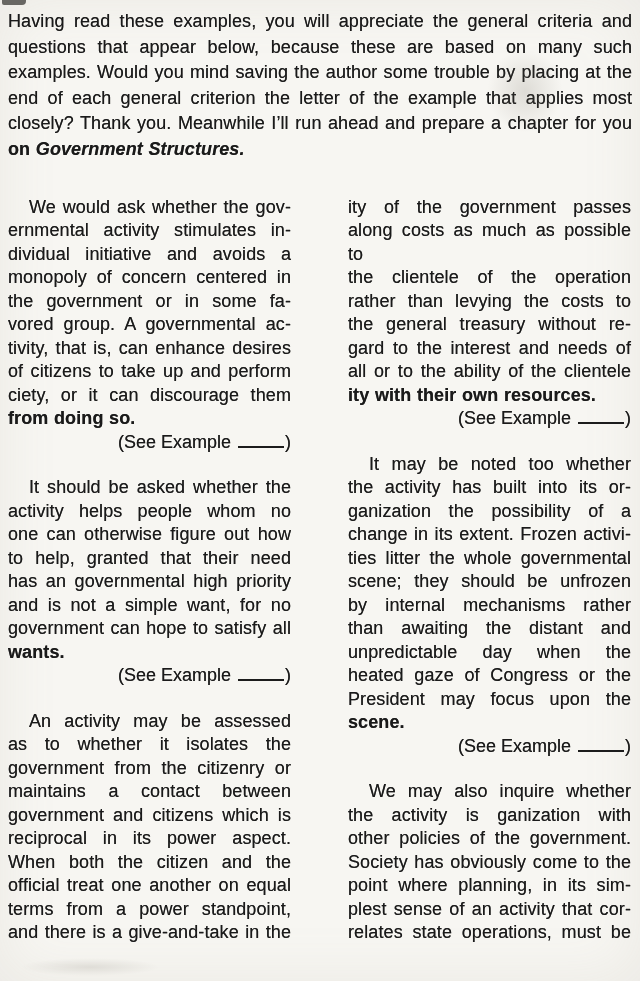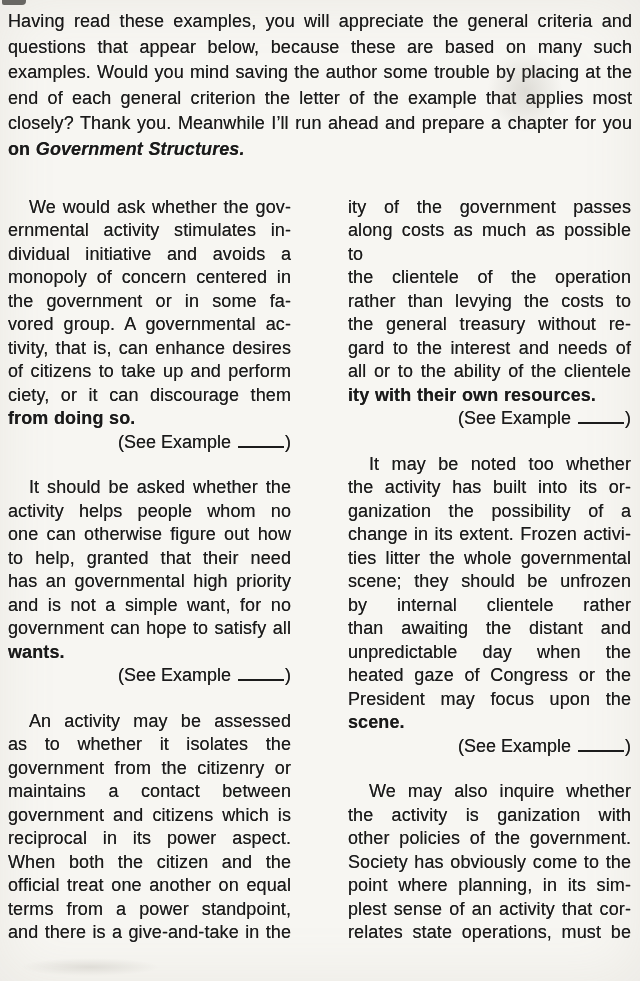--- a/index.html
+++ b/index.html
@@ -151,21 +151,21 @@
         </div>
       </div>
       <div class="para">
         <div>
             <div class="tline indent">It may be noted too whether</div>
             <div class="tline">the activity has built into its or-</div>
             <div class="tline">ganization the possibility of a</div>
             <div class="tline">change in its extent. Frozen activi-</div>
             <div class="tline">ties litter the whole governmental</div>
             <div class="tline">scene; they should be unfrozen</div>
-            <div class="tline">by internal clientele rather</div>
+            <div class="tline">by internal mechanisms rather</div>
             <div class="tline">than awaiting the distant and</div>
             <div class="tline">unpredictable day when the</div>
             <div class="tline">heated gaze of Congress or the</div>
             <div class="tline">President may focus upon the</div>
             <div class="tline lastline">scene.</div>
           </div>
         <div class="see">
           <span>(See Example</span><span class="blank"></span><span>)</span>
         </div>
       </div>

